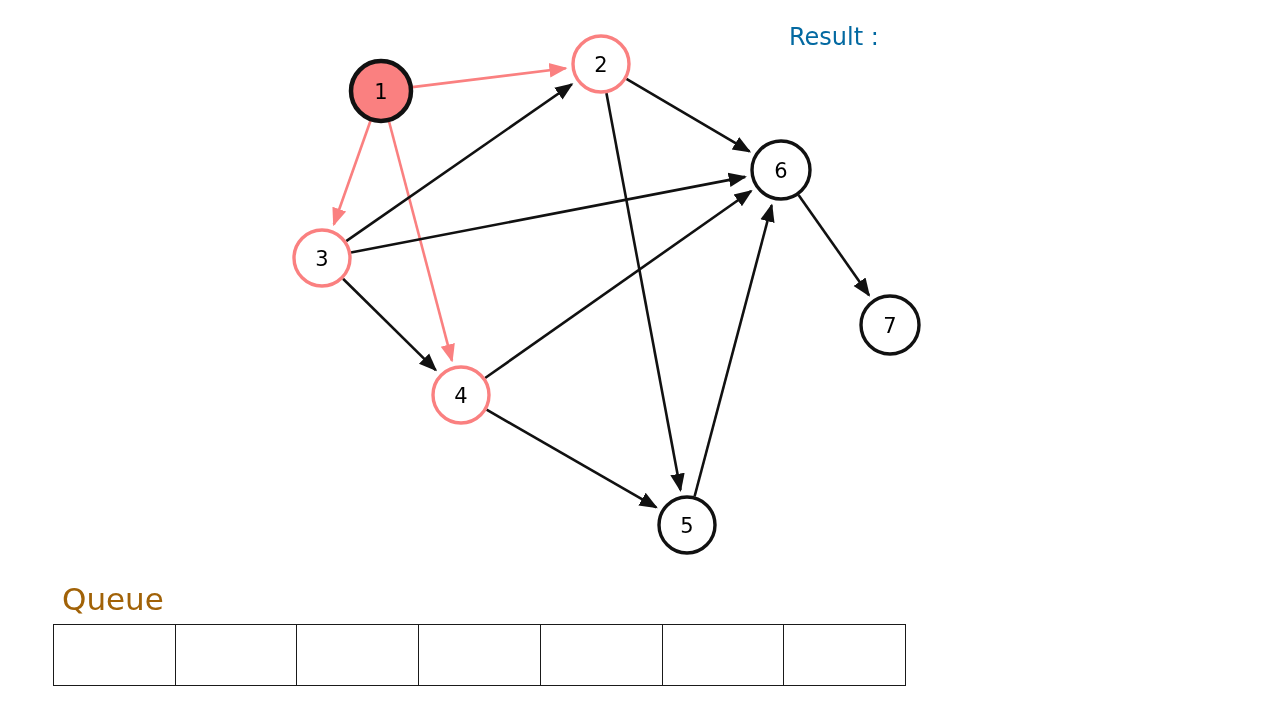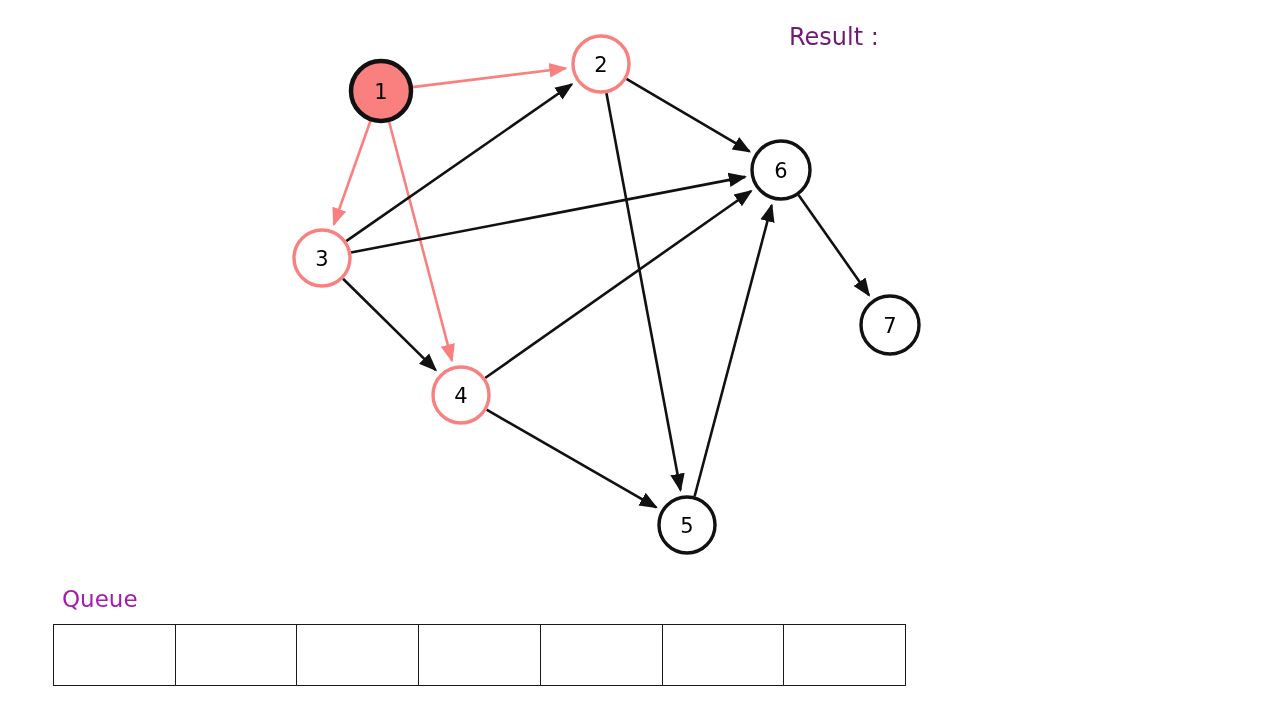--- a/index.html
+++ b/index.html
@@ -21,30 +21,30 @@
     top: 0;
     width: 1280px;
     height: 720px;
   }
   .result-label {
     position: absolute;
     left: 789px;
     top: 22px;
     font-size: 24px;
     line-height: 30px;
-    color: #701a75;
+    color: #0369a1;
     white-space: pre;
   }
   .queue-label {
     position: absolute;
     left: 62px;
     top: 585px;
-    font-size: 23px;
+    font-size: 31px;
     line-height: 29px;
-    color: #a21caf;
+    color: #a16207;
   }
   .queue-wrap {
     position: absolute;
     left: 53px;
     top: 624px;
     width: 853px;
     height: 62px;
     display: flex;
   }
   .queue-cell {

